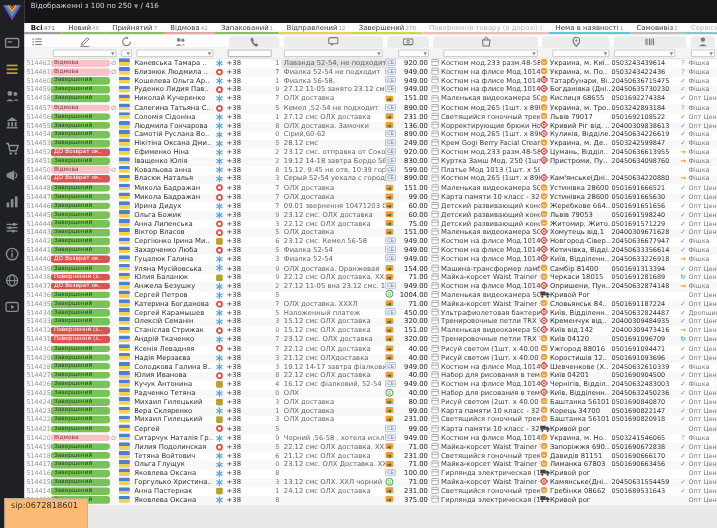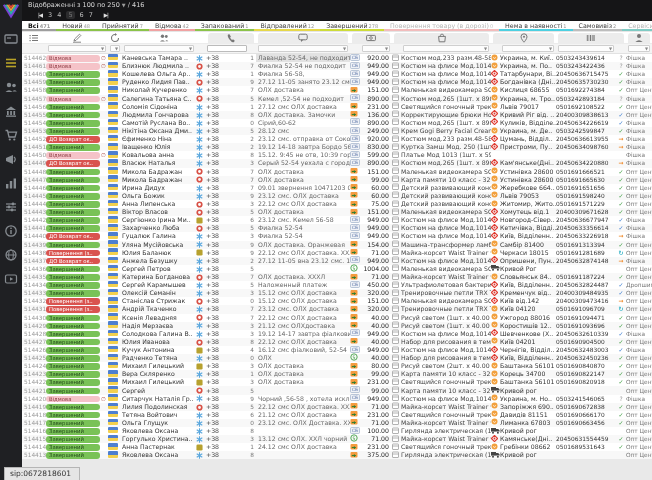--- a/index.html
+++ b/index.html
@@ -77,22 +77,22 @@
   .c-addr { color:#333; }
   .c-ttn { color:#333; font-size:5.9px; }
   .c-ts { text-align:center; font-size:6px; font-weight:bold; }
   .ts-o { color:#43a047; } .ts-b { color:#3e7fd1; } .ts-q { color:#999; font-weight:normal; }
   .ts-t { color:#ef8c2d; } .ts-r { color:#36b3c6; }
   .c-chan { color:#777; font-size:5.8px; }
 
   #tfooter { flex:1; background:#e9e9e9; }
 
   
-  #sipbox { position:absolute; left:4px; bottom:0; background:#e5e5e5; border:1px solid #b5b5b5;
-    border-bottom:none; padding:1px 8px 2px 5px; font-size:7.5px; color:#333; z-index:9; }
+  #sipbox { position:absolute; left:4px; bottom:0; background:#fdba74; border:1px solid #b5b5b5;
+    border-bottom:none; padding:1px 8px 16px 5px; font-size:7.5px; color:#333; z-index:9; }
 </style>
 </head>
 <body>
 
 <div id="app">
 
   <div id="sidebar">
     <svg id="logo" viewBox="0 0 20 20">
       <path d="M2 3 L10 16 L18 3" fill="none" stroke="#7b3fd4" stroke-width="2.4"></path>
       <path d="M4 3 L10 12.5 L16 3" fill="none" stroke="#2bb1a9" stroke-width="2"></path>
@@ -164,25 +164,20 @@
   </div>
 
   <div id="content">
 
     <div id="topbar">
       <div class="line1">
         <span>Відображенні з 100 по 250</span>
         <span class="arrow">▼</span>
         <span>/ 416</span>
       </div>
-      <div id="pager">
-        <span class="nav">|◀</span>
-        <span id="pages"><span class="pg" style="margin-right: 5px;">3</span><span class="pg" style="margin-right: 5px;">4</span><span class="pg cur" style="margin-right: 5px;">5</span><span class="pg" style="margin-right: 5px;">6</span><span class="pg" style="margin-right: 5px;">7</span></span>
-        <span class="nav">▶|</span>
-      </div>
     </div>
 
     <nav id="tabs">
         <div class="tab active" style="border-bottom-color: rgb(158, 158, 158);"><span>Всі</span><span class="cnt">471</span></div>
         <div class="tab" style="border-bottom-color: rgb(139, 195, 74);"><span>Новий</span><span class="cnt">48</span></div>
         <div class="tab" style="border-bottom-color: rgb(139, 195, 74);"><span>Прийнятий</span><span class="cnt">7</span></div>
         <div class="tab" style="border-bottom-color: rgb(240, 162, 162);"><span>Відмова</span><span class="cnt">42</span></div>
         <div class="tab" style="border-bottom-color: rgb(139, 195, 74);"><span>Запакований</span><span class="cnt">1</span></div>
         <div class="tab" style="border-bottom-color: rgb(230, 216, 74);"><span>Відправлений</span><span class="cnt">12</span></div>
         <div class="tab" style="border-bottom-color: rgb(205, 220, 57);"><span>Завершений</span><span class="cnt">278</span></div>

